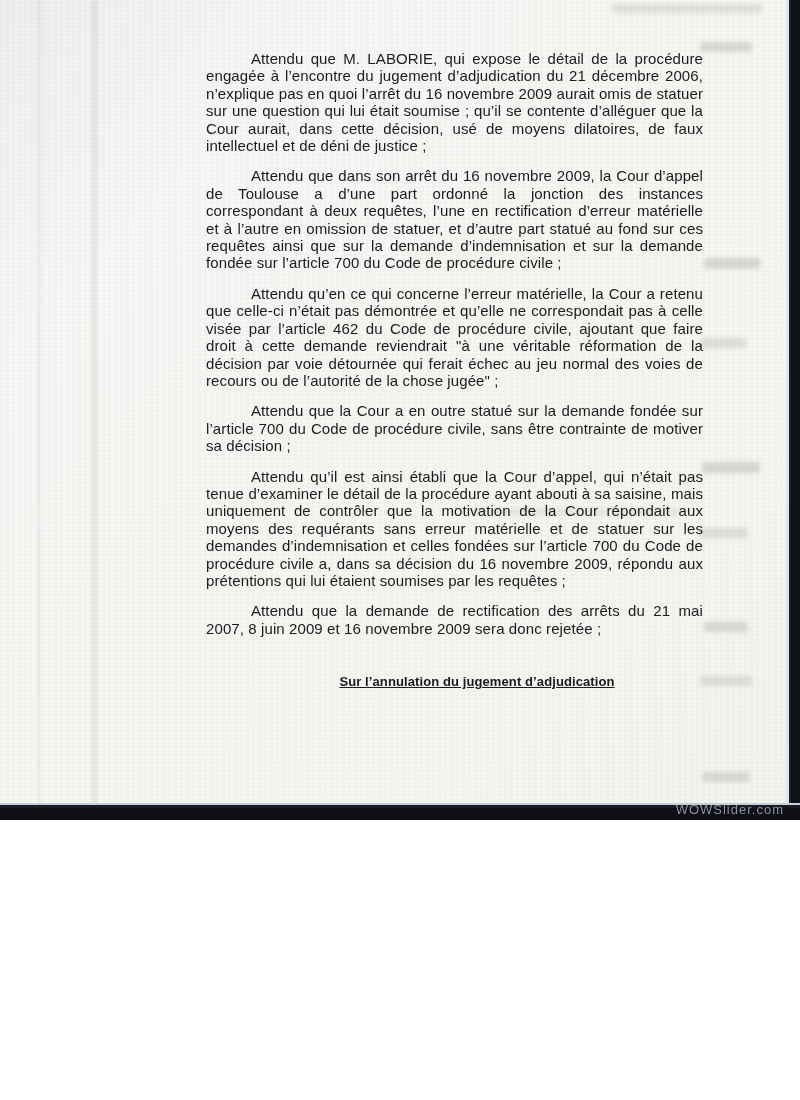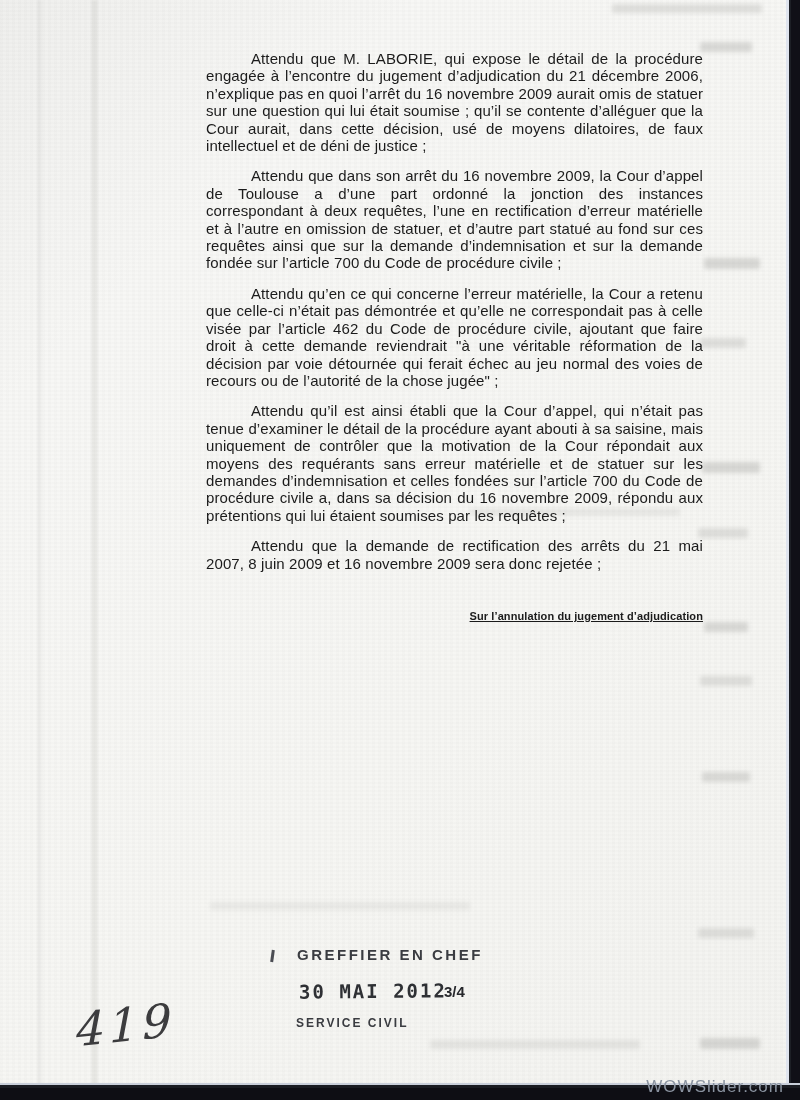--- a/index.html
+++ b/index.html
@@ -1,19 +1,19 @@
 <!DOCTYPE html>
 <html><head>
 <meta charset="utf-8">
 <style>
   html, body { margin:0; padding:0; }
   body { width:800px; height:1100px; font-family:"Liberation Sans", sans-serif; }
 
   .scan-canvas {
-    position:relative; width:800px; height:1100px; overflow:hidden;
+    position:relative; width:800px; height:820px; overflow:hidden;
     background:
       linear-gradient(135deg, #efefed 0%, #f7f7f5 22%, #f6f6f3 60%, #f3f3f0 100%);
     color:#1b1b1b;
   }
   
   .paper-texture {
     position:absolute; inset:0; pointer-events:none;
     background:
       repeating-linear-gradient(0deg, rgba(0,0,0,0.012) 0 2px, rgba(255,255,255,0.012) 2px 4px),
       repeating-linear-gradient(90deg, rgba(0,0,0,0.01) 0 3px, rgba(255,255,255,0.01) 3px 6px);
@@ -23,22 +23,22 @@
   .fold-b { left:92px; width:5px; background:rgba(120,120,115,0.13); }
 
   
   .text-column {
     position:absolute; left:206px; top:50px; width:497px;
     font-size:15px; line-height:17.4px; text-align:justify;
     letter-spacing:0.1px;
   }
   .text-column p { margin:0 0 13px 0; text-indent:45px; }
   .section-heading {
-    font-size:11px; font-weight:bold; text-decoration:underline;
-    margin:36px 0 15px 0; text-indent:45px; text-align:right;
+    font-size:13px; font-weight:bold; text-decoration:underline;
+    margin:36px 0 15px 0; text-indent:45px; text-align:center;
   }
 
   
   .stamp { position:absolute; color:#33353a; white-space:nowrap; }
   .stamp-greffier {
     left:277px; top:946px; font-size:15px; font-weight:bold;
     letter-spacing:2.5px; color:#3a3c41;margin-left:20px;
   }
   .stamp-date {
     left:299px; top:980px; font-family:"DejaVu Sans Mono", monospace;
@@ -84,21 +84,21 @@
   .frame-right {
     position:absolute; top:0; right:0; width:14px; height:100%;
     background:linear-gradient(to right, #dfe4ee 0 3px, #1d2026 3px 5px, #101017 5px 100%);
   }
   .frame-bottom {
     position:absolute; bottom:0; left:0; width:100%; height:17px;
     background:linear-gradient(to bottom, #c9cfda 0 2px, #1a1c22 2px 5px, #0e0e14 5px 100%);
   }
   .watermark {
     position:absolute; right:16px; bottom:3px;
-    font-size:17px; color:#8a93a0; letter-spacing:1px;
+    font-size:13px; color:#8a93a0; letter-spacing:1px;
   }
 </style>
 </head>
 <body>
 
 <div class="scan-canvas">
 
   <div class="paper-texture"></div>
   <div class="fold-line fold-a"></div>
   <div class="fold-line fold-b"></div>
@@ -115,20 +115,21 @@
   <div class="smudge sm10"></div>
   <div class="smudge sm11"></div>
   <div class="smudge sm12"></div>
   <div class="smudge sm13"></div>
   <div class="smudge sm14"></div>
 
   <div class="text-column">
     <p>Attendu que M. LABORIE, qui expose le détail de la procédure engagée à l’encontre du jugement d’adjudication du 21 décembre 2006, n’explique pas en quoi l’arrêt du 16 novembre 2009 aurait omis de statuer sur une question qui lui était soumise ; qu’il se contente  d’alléguer que la Cour aurait, dans cette décision, usé de moyens dilatoires, de faux intellectuel et de déni de justice ;</p>
     <p>Attendu que dans son arrêt du 16 novembre 2009, la Cour d’appel de Toulouse a d’une part ordonné la jonction des instances correspondant à deux requêtes, l’une en rectification d’erreur matérielle et à l’autre en omission de statuer, et d’autre part statué au fond sur ces requêtes ainsi que sur la demande d’indemnisation et sur la demande fondée sur l’article 700 du Code de procédure civile ;</p>
     <p>Attendu qu’en ce qui concerne l’erreur matérielle, la Cour a retenu que celle-ci n’était pas démontrée et qu’elle ne correspondait pas à celle visée par l’article 462 du Code de procédure civile, ajoutant que faire droit à cette demande reviendrait "à une véritable réformation de la décision par voie détournée qui ferait échec au jeu normal des voies de recours ou de l’autorité de la chose jugée" ;</p>
+    <p>Attendu que la Cour a en outre statué sur la demande fondée sur l’article 700 du Code de procédure civile, sans être contrainte de motiver sa décision ;</p>
     <p>Attendu qu’il est ainsi établi que la Cour d’appel, qui n’était pas tenue d’examiner le détail de la procédure ayant abouti à sa saisine, mais uniquement de contrôler que la motivation de la Cour répondait aux moyens des requérants sans erreur matérielle et de statuer sur les demandes d’indemnisation et celles fondées sur l’article 700 du Code de procédure civile a, dans sa décision du 16 novembre 2009, répondu aux prétentions qui lui étaient soumises par les requêtes ;</p>
     <p>Attendu que la demande de rectification des arrêts du 21 mai 2007, 8 juin 2009 et 16 novembre 2009 sera donc rejetée ;</p>
     <h2 class="section-heading">Sur l’annulation du jugement d’adjudication</h2>
   </div>
 
   <div class="stamp-tick"></div>
   <div class="stamp stamp-greffier">GREFFIER EN CHEF</div>
   <div class="stamp stamp-date">30 MAI 2012</div>
   <div class="page-indicator">3/4</div>
   <div class="stamp stamp-service">SERVICE CIVIL</div>

